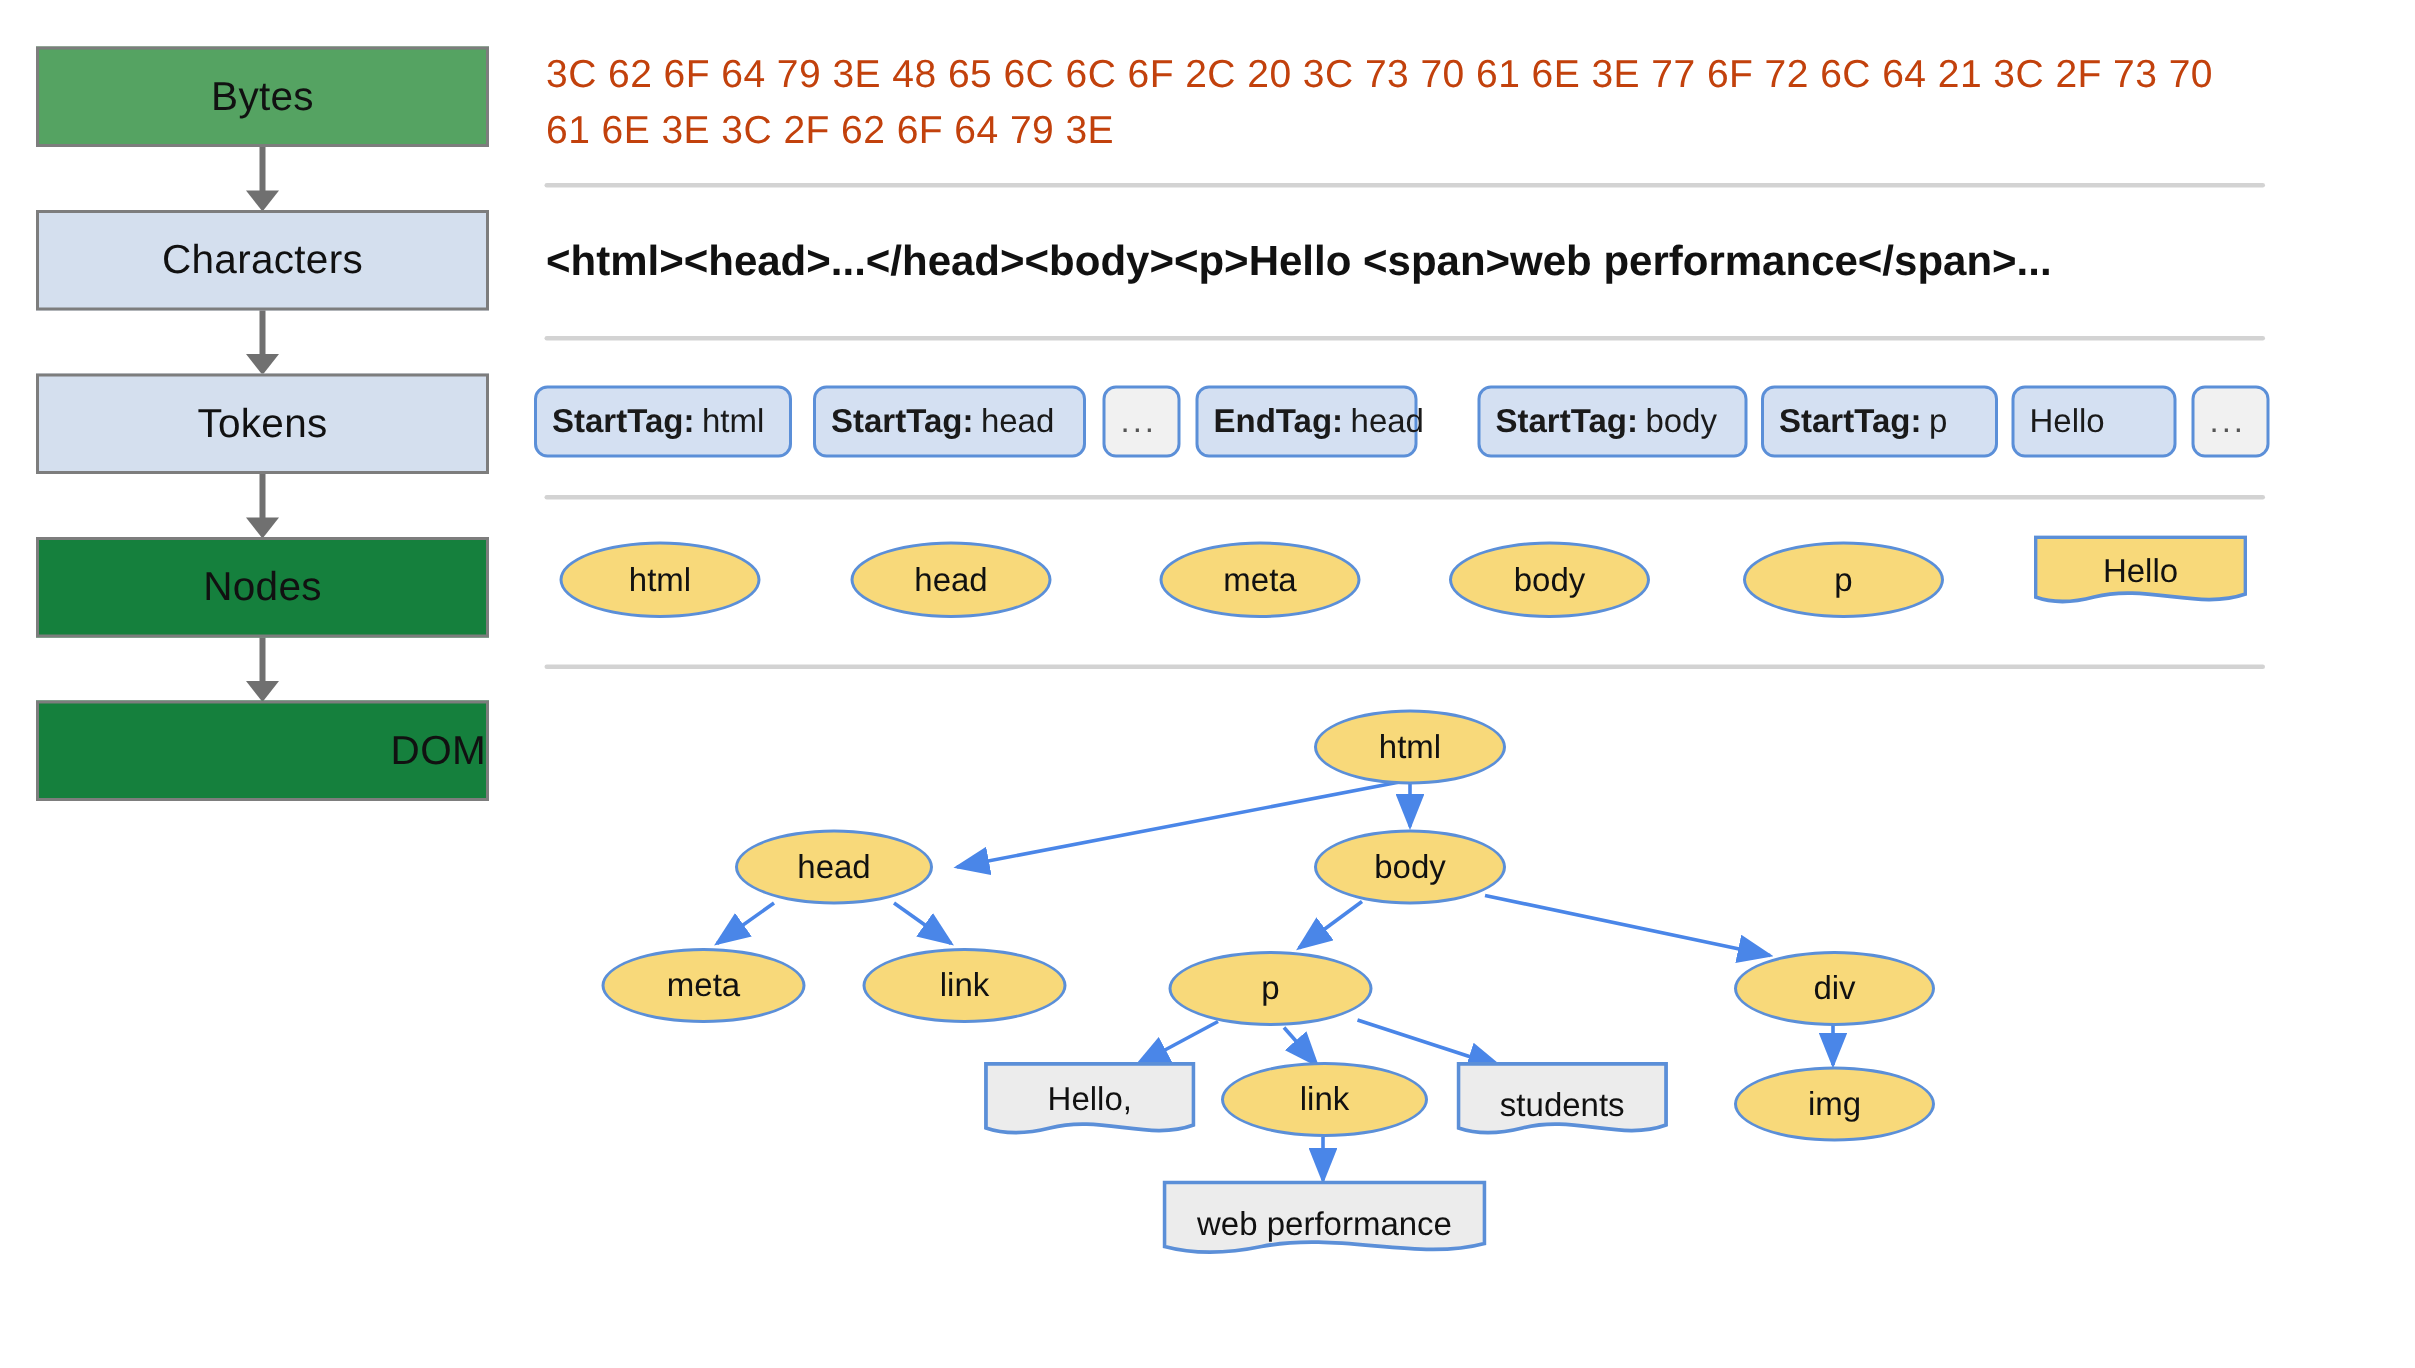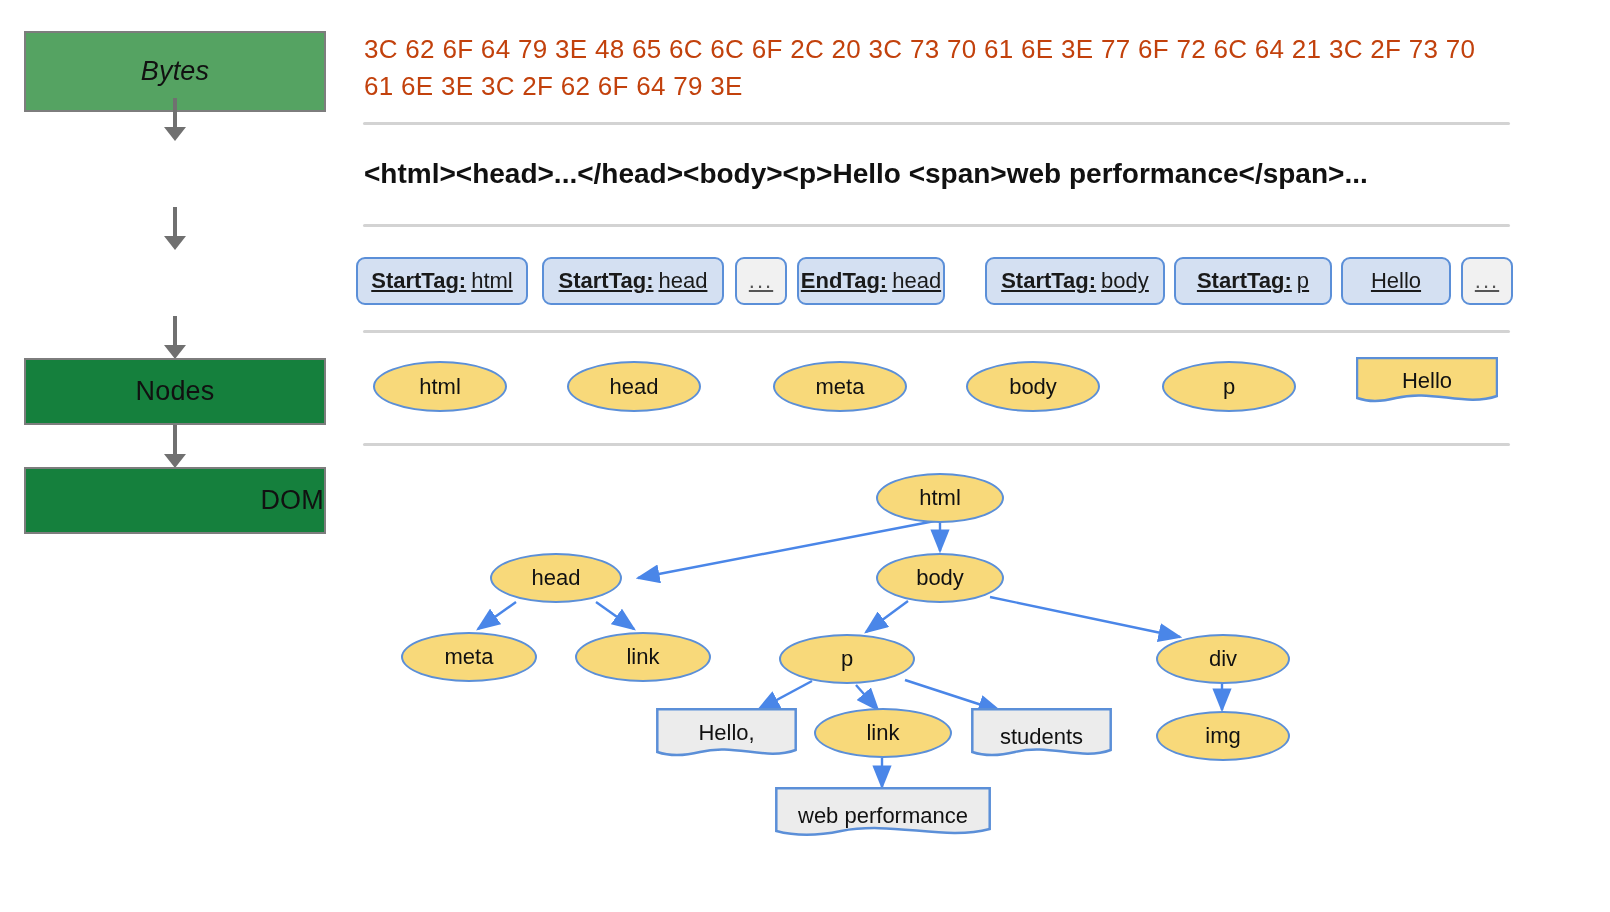--- a/index.html
+++ b/index.html
@@ -53,25 +53,24 @@
   }
 
   
   .token{
     position:absolute;
     box-sizing:border-box;
     height:48px;
     border:2px solid #5b8fd8;
     border-radius:9px;
     background:#d4e0f2;
-    display:flex;align-items:center;justify-content:center;
+    display:flex;align-items:center;
     font-size:22px;color:#1a1a1a;
     white-space:nowrap;
     padding:0 10px;
-    text-decoration:underline;
   }
   .token.ellipsis{background:#f1f1f1;color:#555;letter-spacing:2px;}
   .token b{font-weight:bold;margin-right:5px;}
 
   
   .ellipse-node{
     position:absolute;
     box-sizing:border-box;
     border:2px solid #5b8fd8;
     background:#f8d97a;
@@ -89,27 +88,33 @@
   .doc-node svg{position:absolute;left:0;top:0;}
   .doc-node span{position:relative;z-index:2;}
 
   svg.wires{position:absolute;left:0;top:0;width:1610px;height:912px;pointer-events:none;}
 </style>
 </head>
 <body>
 
 <div id="stage">
 
-  <div class="pipe-box green" style="left:24px;top:31px;width:302px;height:81px;font-style:italic;">
+  <div class="pipe-box green" style="left:24px;top:31px;width:302px;height:67px;">
     <span>Bytes</span>
   </div>
   <div class="pipe-arrow" style="left:173px;top:98px;height:30px;"></div>
 
+  <div class="pipe-box blue" style="left:24px;top:140px;width:302px;height:67px;">
+    <span>Characters</span>
+  </div>
   <div class="pipe-arrow" style="left:173px;top:207px;height:30px;"></div>
 
+  <div class="pipe-box blue" style="left:24px;top:249px;width:302px;height:67px;">
+    <span>Tokens</span>
+  </div>
   <div class="pipe-arrow" style="left:173px;top:316px;height:30px;"></div>
 
   <div class="pipe-box yellow" style="left:24px;top:358px;width:302px;height:67px;">
     <span>Nodes</span>
   </div>
   <div class="pipe-arrow" style="left:173px;top:425px;height:30px;"></div>
 
   <div class="pipe-box yellow" style="left:24px;top:467px;width:302px;height:67px;justify-content:flex-end;">
     <span>DOM</span>
   </div>

